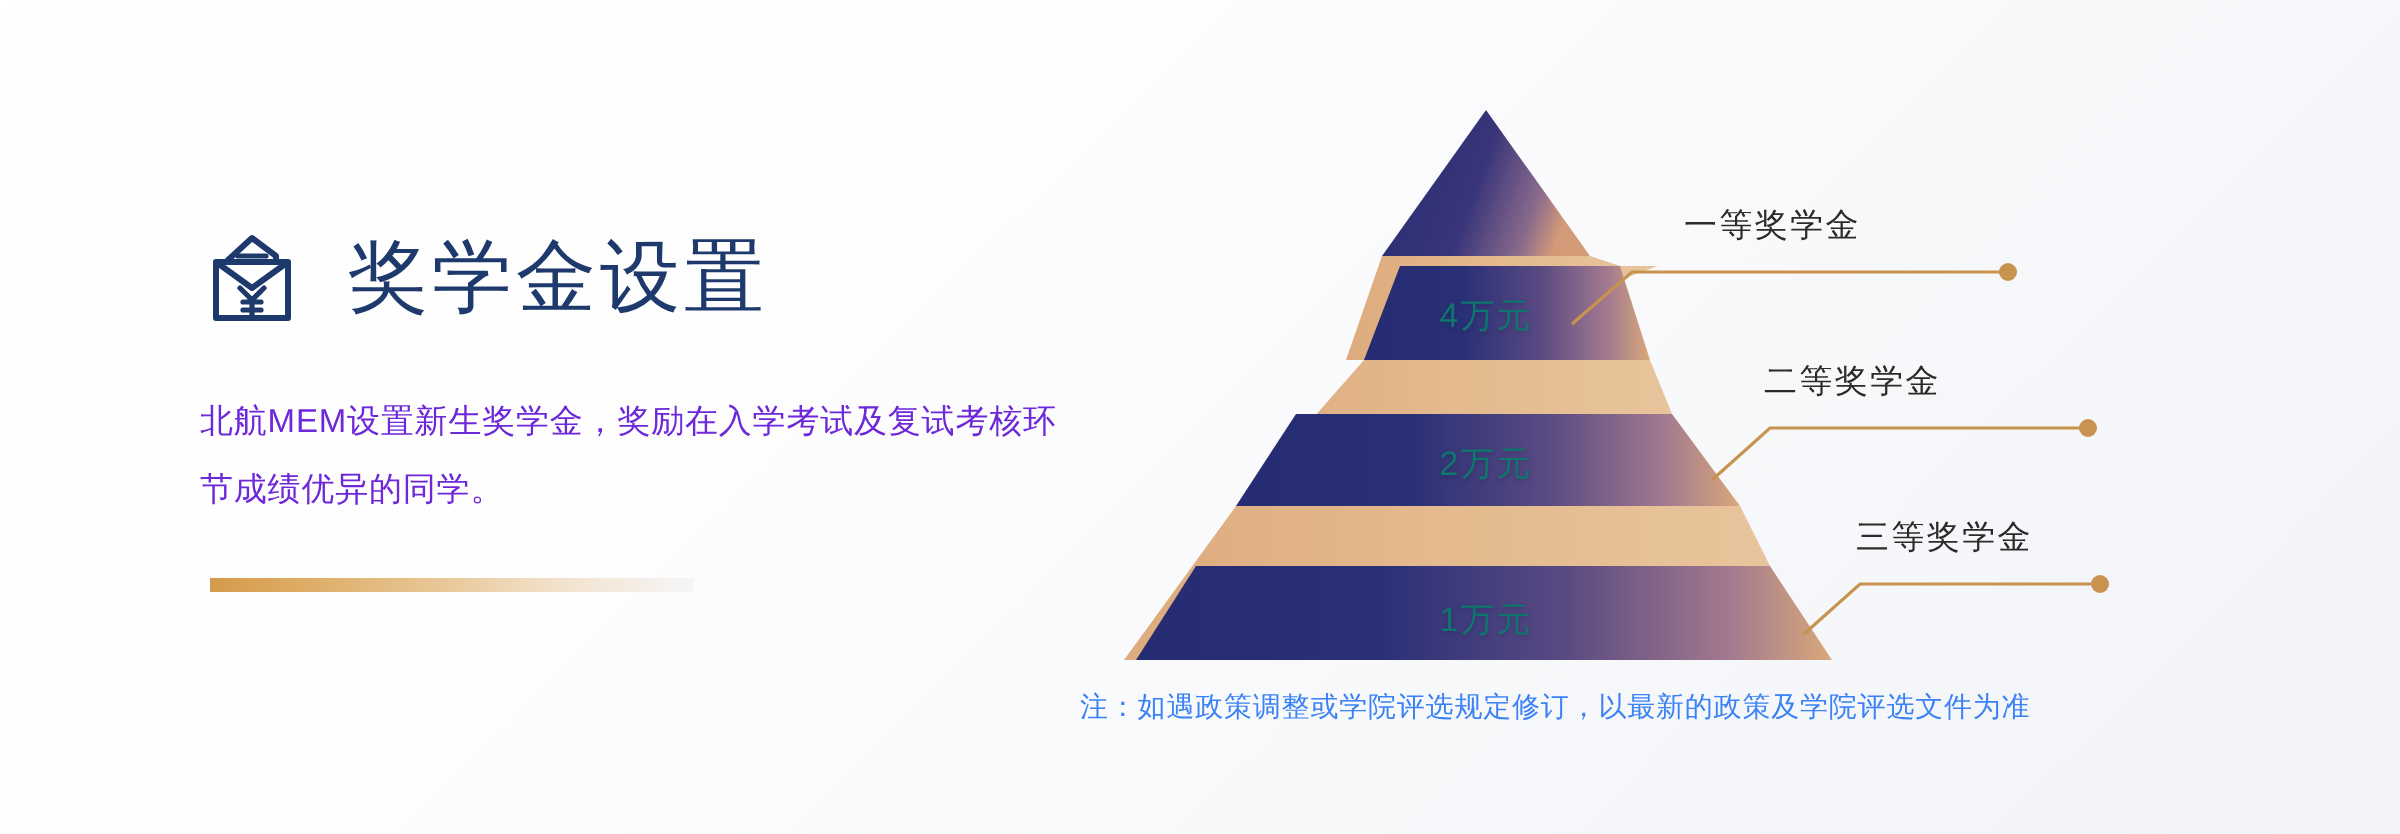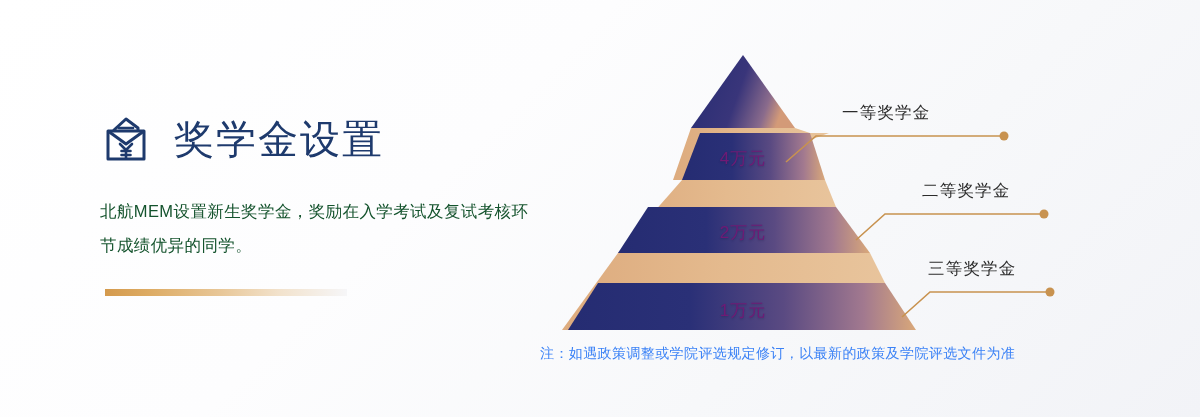--- a/index.html
+++ b/index.html
@@ -43,21 +43,21 @@
     line-height: 1;
     letter-spacing: 2px;
     color: #1e3a6d;
     font-weight: 400;
     white-space: nowrap;
   }
   .desc {
     margin-top: 24px;
     font-size: 16.5px;
     line-height: 34px;
-    color: #14532d;
+    color: #6d28d9;
     letter-spacing: 0.4px;
     width: 430px;
   }
   .gold-rule {
     position: absolute;
     left: 105px;
     top: 289px;
     width: 242px;
     height: 7px;
     background: linear-gradient(90deg, #d49a4d 0%, #ddab63 18%, #e8c798 48%, #f2e2cc 72%, #f6f6f8 100%);
@@ -74,21 +74,21 @@
   .pyramid-svg {
     position: absolute;
     left: 0;
     top: 0;
     width: 560px;
     height: 310px;
     overflow: visible;
   }
   .tier-value {
     position: absolute;
-    color: #701a75;
+    color: #0f766e;
     font-size: 17px;
     letter-spacing: 1px;
     white-space: nowrap;
     transform: translate(-50%, -50%);
     text-shadow: 0 1px 2px rgba(20,25,60,0.28);
   }
   .tier-label {
     position: absolute;
     color: #2b2b2b;
     font-size: 16.5px;
@@ -182,19 +182,19 @@
 
       <polyline points="362,277 390,252 506,252" fill="none" stroke="#c8924f" stroke-width="1.6"></polyline>
       <circle cx="510" cy="252" r="4.5" fill="#c8924f"></circle>
     </svg>
 
     <div class="tier-value" style="left:203px; top:118px;">4万元</div>
     <div class="tier-value" style="left:203px; top:192px;">2万元</div>
     <div class="tier-value" style="left:203px; top:270px;">1万元</div>
 
     <div class="tier-label" style="left:302px; top:62px;">一等奖学金</div>
-    <div class="tier-label" style="left:382px; top:140px;">二等奖学金</div>
+    <div class="tier-label" style="left:342px; top:140px;">二等奖学金</div>
     <div class="tier-label" style="left:388px; top:218px;">三等奖学金</div>
   </div>
 
   <div class="footnote">注：如遇政策调整或学院评选规定修订，以最新的政策及学院评选文件为准</div>
 
 </div>
 
 </body></html>

